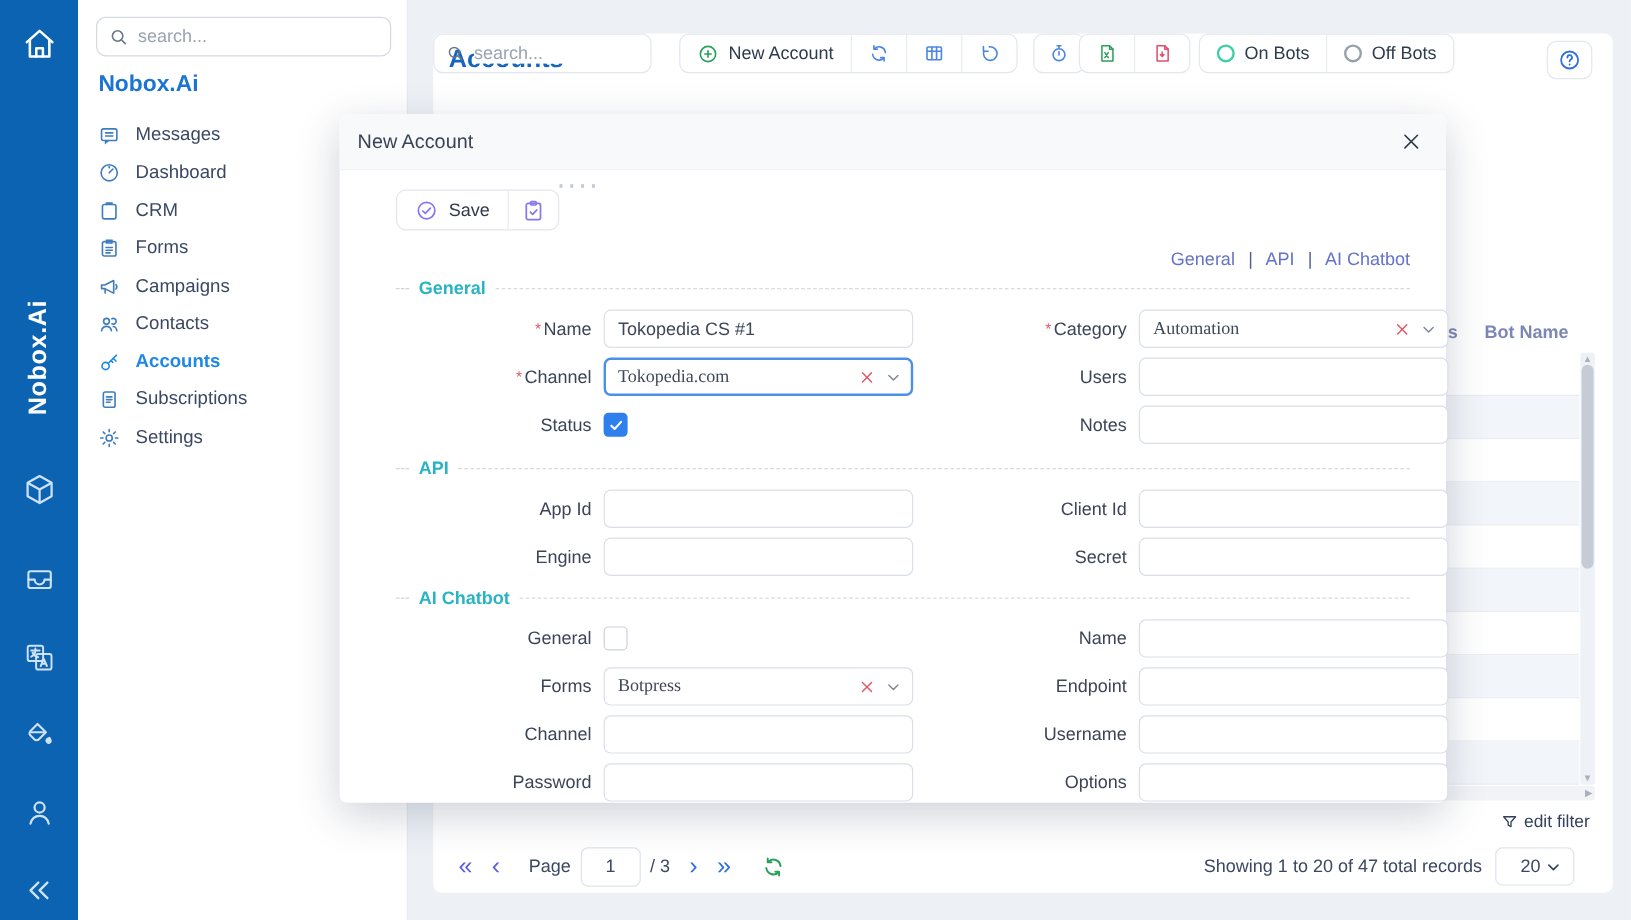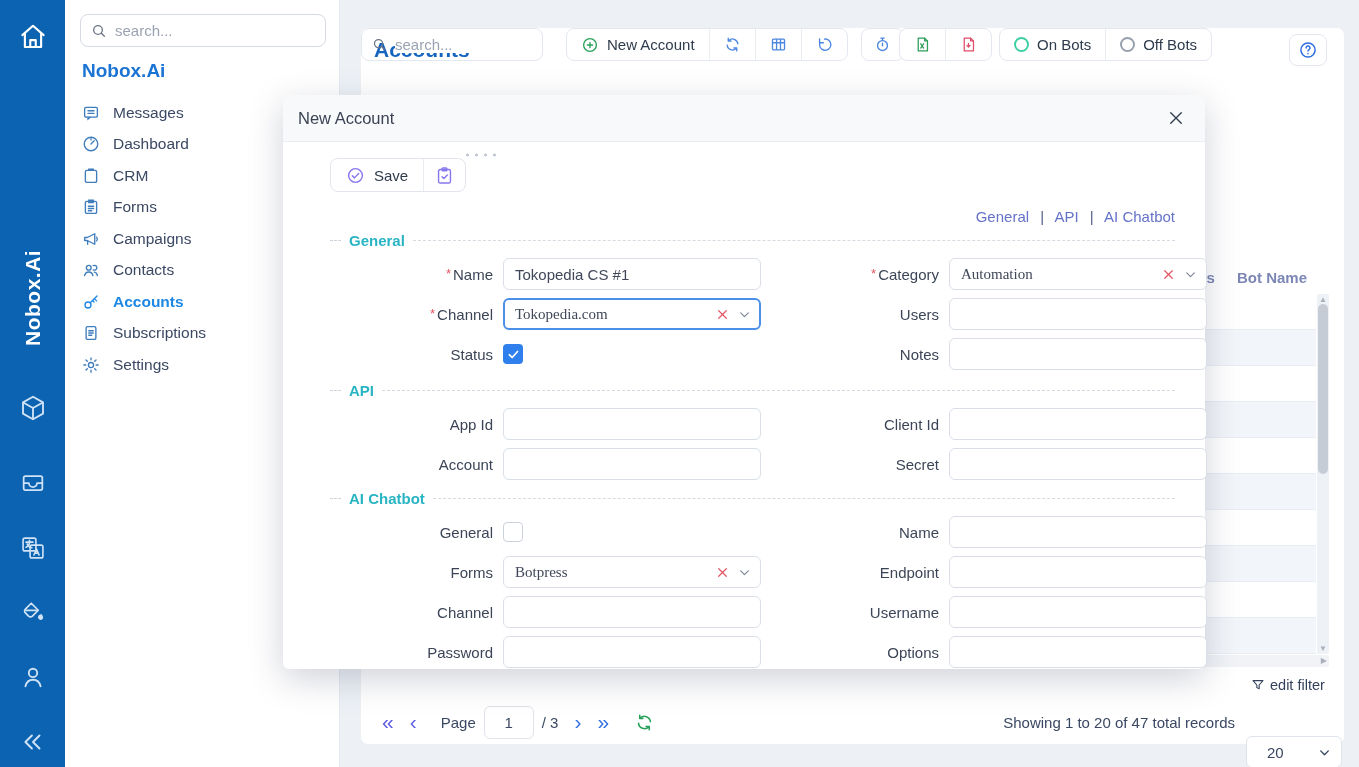--- a/index.html
+++ b/index.html
@@ -61,21 +61,21 @@
 
   
   .pager { position:absolute; left:13px; top:677px; height:34px; display:flex; align-items:center; }
   .pg-glyph { font-size:21px; cursor:pointer; padding:0 8px; line-height:30px; }
   .pg-purple { color:#5b5be0; } .pg-blue { color:#2f6fe0; }
   .pg-label { font-size:15px; color:#3b4863; margin:0 8px 0 16px; }
   .pg-input { width:50px; height:33px; border:1px solid #dfe3ea; border-radius:6px; text-align:center; font-size:15px; color:#3b4863; outline:none; margin-right:8px; font-family:inherit; }
   .pg-total { font-size:15px; color:#3b4863; margin-right:8px; }
   .pg-refresh { margin-left:18px; color:#27a05a; cursor:pointer; }
   .showing { position:absolute; top:686px; left:0; width:874px; text-align:right; font-size:15px; color:#3b4863; }
-  .size-select { position:absolute; left:885px; top:708px; width:96px; height:32px; border:1px solid #dfe3ea; border-radius:6px;
+  .size-select { position:absolute; left:885px; top:678px; width:66px; height:32px; border:1px solid #dfe3ea; border-radius:6px;
     display:flex; align-items:center; justify-content:space-between; padding:0 10px 0 20px; font-size:15px; color:#3b4863; cursor:pointer; background:#fff; }
 
   
   .modal { position:absolute; left:283px; top:95px; width:922px; height:574px; background:#fff; border-radius:6px;
     box-shadow:0 10px 35px rgba(40,50,80,.22); z-index:10; }
   .modal-hdr { height:47px; background:#f8f9fb; border-bottom:1px solid #ebedf2; border-radius:6px 6px 0 0;
     display:flex; align-items:center; justify-content:space-between; padding:0 20px 0 15px; }
   .modal-title { font-size:16.5px; color:#3a4254; }
   .modal-close { cursor:pointer; color:#2f3b4c; }
   .modal-body { padding:16px 30px 0 15px; position:relative;margin-left:32px; }
@@ -529,21 +529,21 @@
       <span class="sec-dash"></span>
         <span class="sec-label">API</span>
         <span class="sec-fill"></span>
     </div>
     <div class="fgrid">
       <div class="flabel">App Id</div>
       <input class="inp" style="">
       <div class="flabel">Client Id</div>
       <input class="inp" style="">
 
-      <div class="flabel">Account</div>
+      <div class="flabel">Engine</div>
       <input class="inp" style="">
       <div class="flabel">Secret</div>
       <input class="inp" style="">
     </div>
 
     
     <div class="sec-hdr" style="margin-top:10px;">
       <span class="sec-dash"></span>
         <span class="sec-label">AI Chatbot</span>
         <span class="sec-fill"></span>

